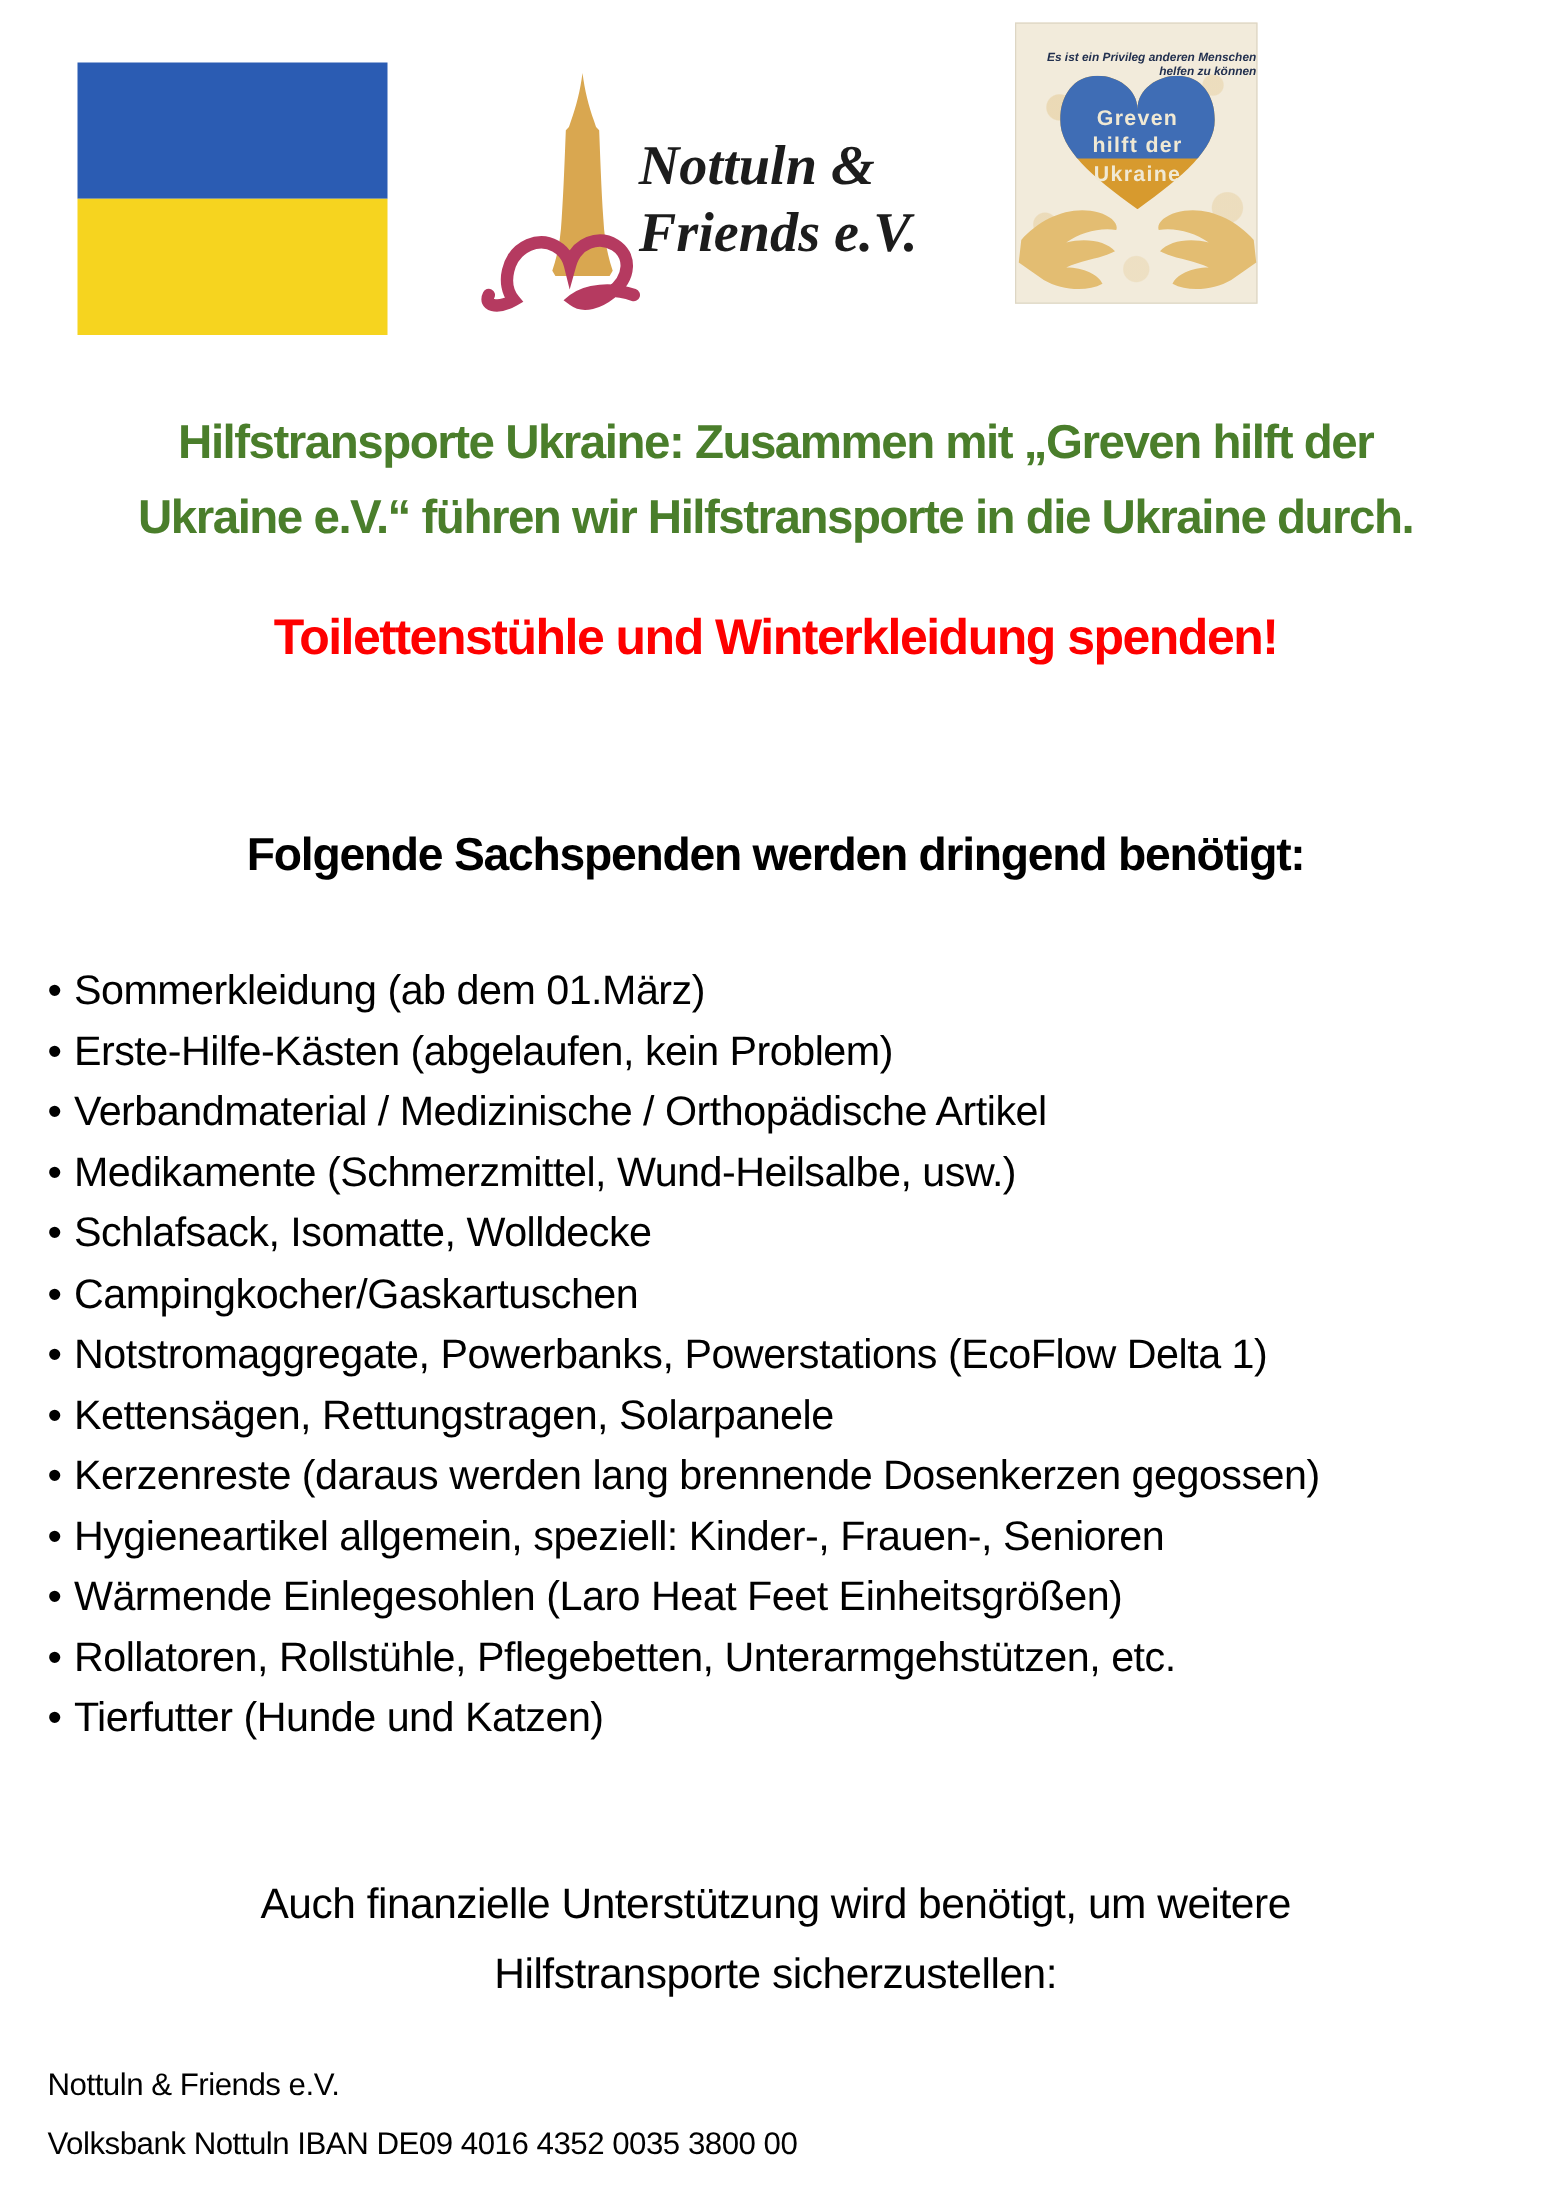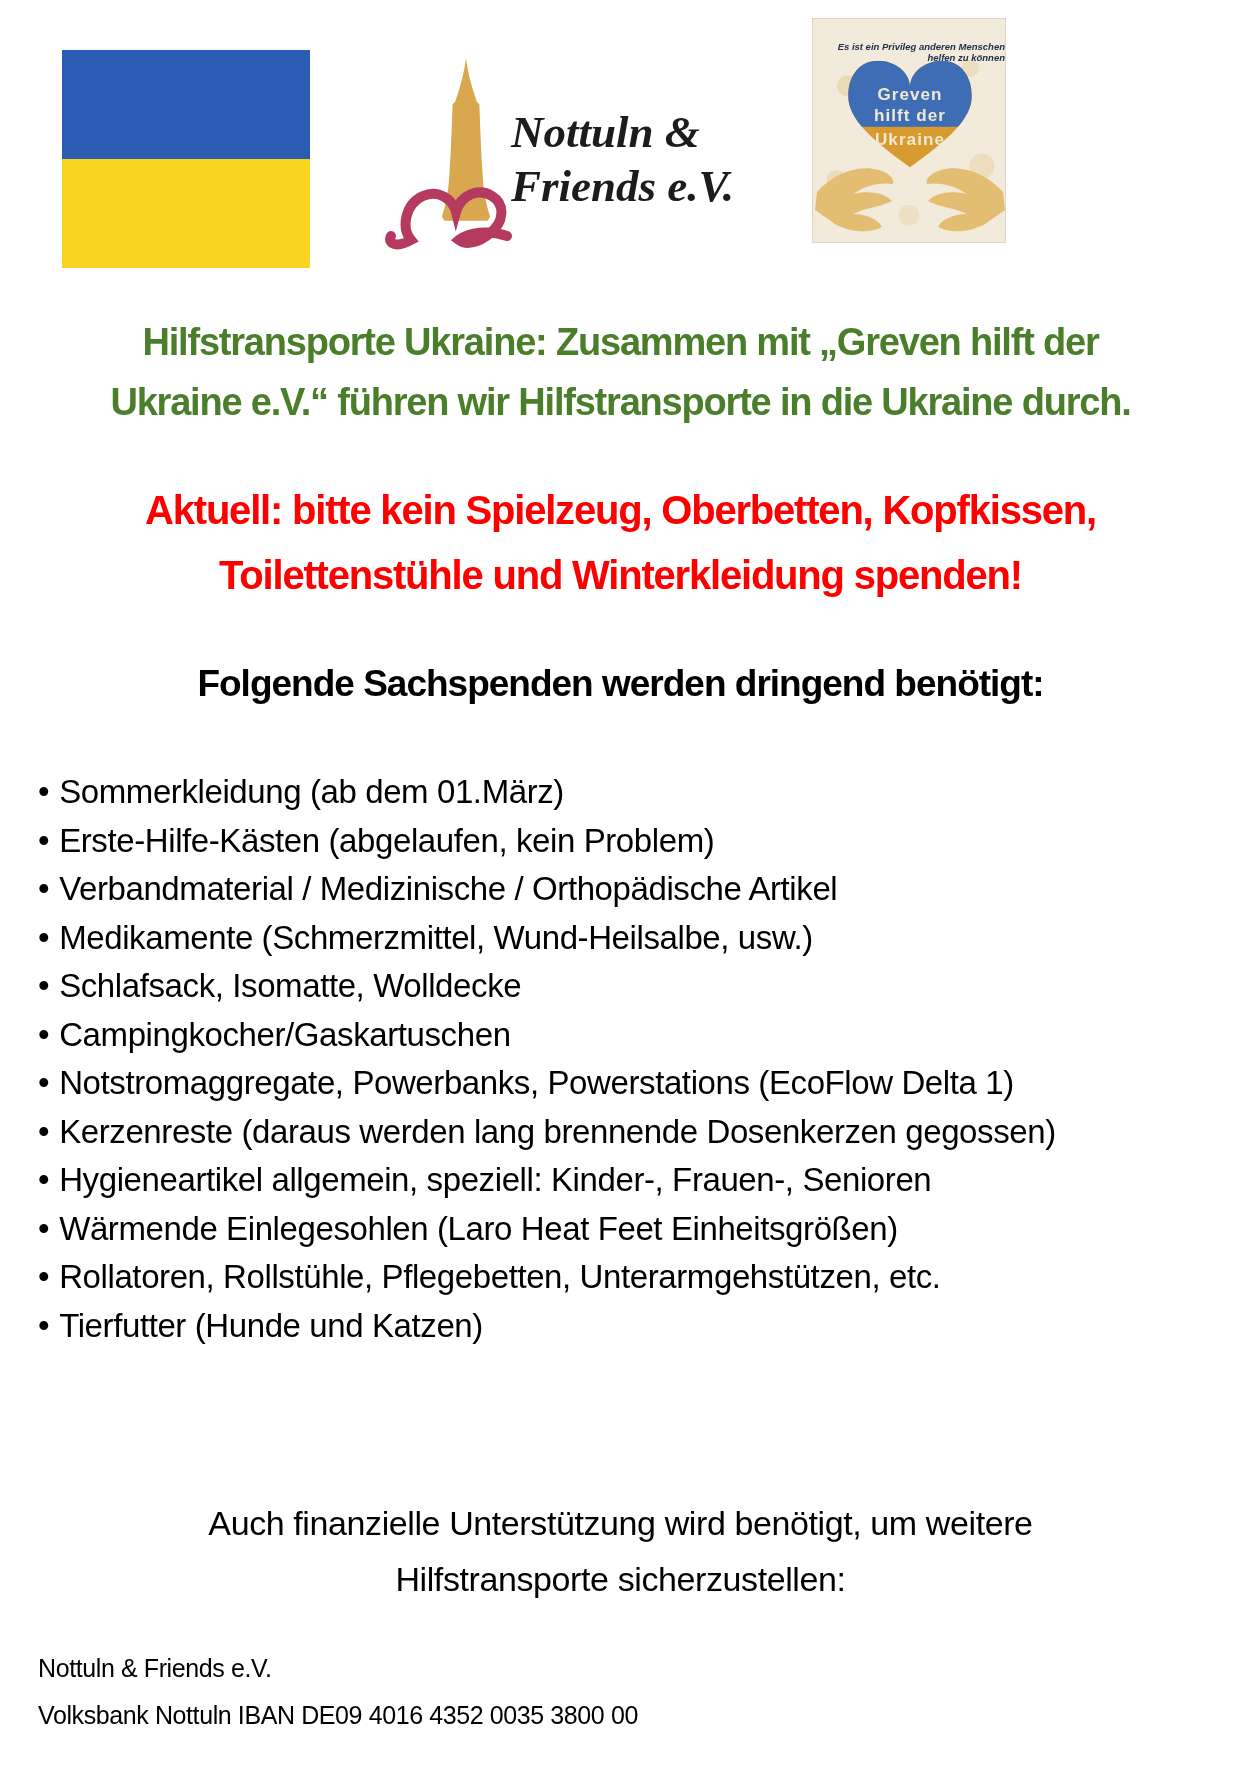--- a/index.html
+++ b/index.html
@@ -44,21 +44,21 @@
   .photo-caption {
     position:absolute; top:22px; left:0; width:100%;
     text-align:right; font-size:9.5px; font-weight:bold; font-style:italic;
     color:var(--photo-caption); letter-spacing:0;
   }
   .photo-heart { position:absolute; left:33px; top:36px; width:128px; height:118px; }
   .photo-hands { position:absolute; left:0; bottom:2px; width:194px; height:100px; }
 
   
   .green-heading {
-    position:absolute; top:312px; left:0; width:100%;
+    position:absolute; top:324px; left:0; width:100%;
     text-align:center; font-weight:bold; font-size:38px; line-height:60px;
     letter-spacing:-1.2px; color:var(--green);
   }
   .red-heading {
     position:absolute; top:478px; left:0; width:100%;
     text-align:center; font-weight:bold; font-size:40px; line-height:65px;
     letter-spacing:-1.2px; color:var(--red);
   }
   .list-intro {
     position:absolute; top:660px; left:0; width:100%;
@@ -128,21 +128,20 @@
       <path fill="var(--photo-hands)" transform="translate(194,0) scale(-1,1)" d="M4 52 C 20 34, 44 24, 66 30 C 76 33, 82 39, 80 44 C 66 42, 52 46, 40 54 C 56 50, 72 53, 79 61 C 68 67, 52 68, 40 74 C 54 74, 66 80, 69 87 C 56 94, 36 92, 22 84 L 2 70 Z"></path>
     </svg>
   </div>
 
   <h1 class="green-heading">
     <div>Hilfstransporte Ukraine: Zusammen mit „Greven hilft der</div>
     <div>Ukraine e.V.“ führen wir Hilfstransporte in die Ukraine durch.</div>
   </h1>
 
   <h2 class="red-heading">
-    <div>Aktuell: bitte kein Spielzeug, Oberbetten, Kopfkissen,</div>
     <div>Toilettenstühle und Winterkleidung spenden!</div>
   </h2>
 
   <h3 class="list-intro">Folgende Sachspenden werden dringend benötigt:</h3>
 
   <ul class="donation-list">
 
       <li>
         <span class="bullet">•</span><span class="item-text">Sommerkleidung (ab dem 01.März)</span>
       </li>
@@ -164,20 +163,23 @@
       </li>
 
       <li>
         <span class="bullet">•</span><span class="item-text">Campingkocher/Gaskartuschen</span>
       </li>
 
       <li>
         <span class="bullet">•</span><span class="item-text">Notstromaggregate, Powerbanks, Powerstations (EcoFlow Delta 1)</span>
       </li>
 
+      <li>
+        <span class="bullet">•</span><span class="item-text">Kettensägen, Rettungstragen, Solarpanele</span>
+      </li>
 
       <li>
         <span class="bullet">•</span><span class="item-text">Kerzenreste (daraus werden lang brennende Dosenkerzen gegossen)</span>
       </li>
 
 
       <li>
         <span class="bullet">•</span><span class="item-text">Hygieneartikel allgemein, speziell: Kinder-, Frauen-, Senioren</span>
       </li>
 

